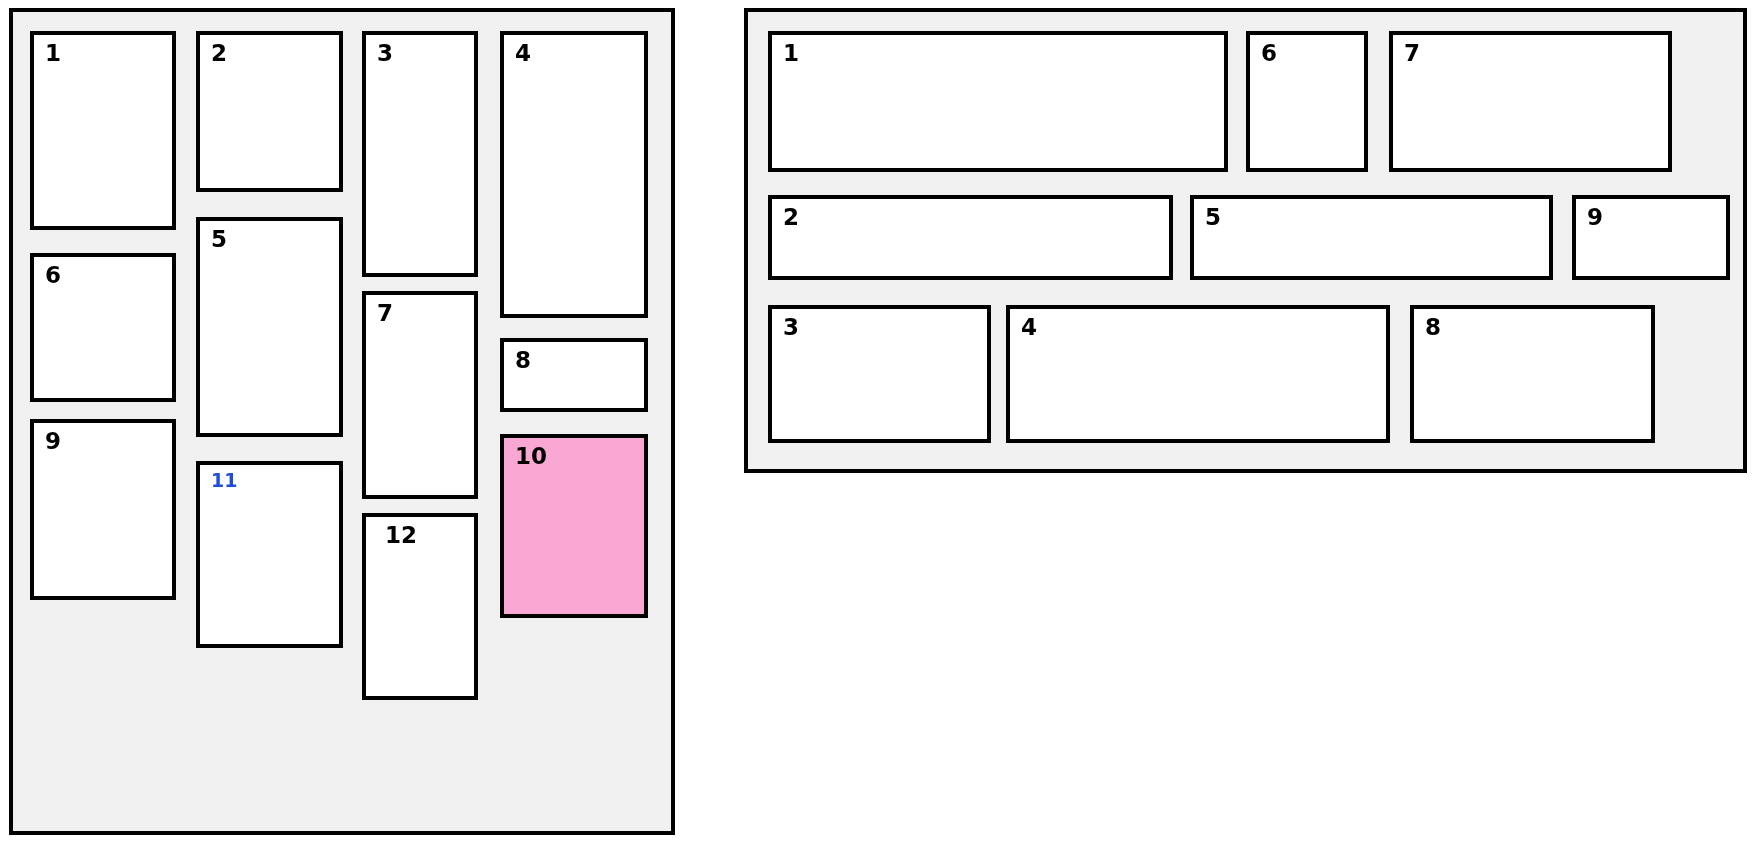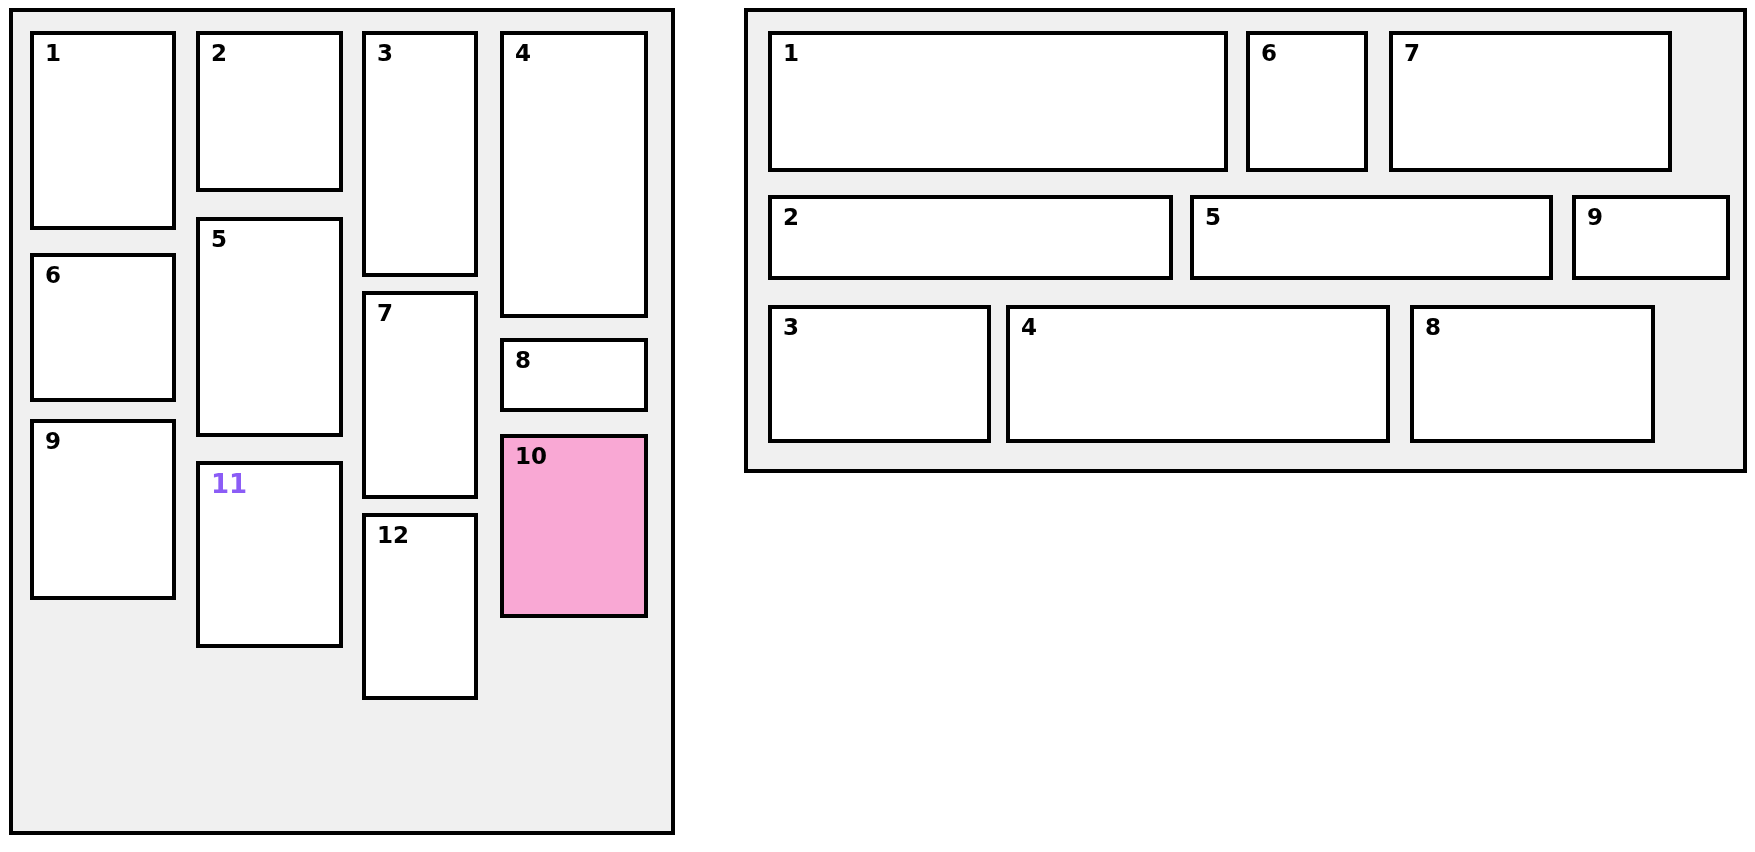--- a/index.html
+++ b/index.html
@@ -76,24 +76,24 @@
       <div class="box" style="left: 487px; top: 326px; width: 148px; height: 74px; background: rgb(255, 255, 255); border-width: 4px; border-color: rgb(0, 0, 0);">
         <span class="box-label" style="font-size: 23px; color: rgb(0, 0, 0);">8</span>
       </div>
       <div class="box" style="left: 17px; top: 407px; width: 146px; height: 181px; background: rgb(255, 255, 255); border-width: 4px; border-color: rgb(0, 0, 0);">
         <span class="box-label" style="font-size: 23px; color: rgb(0, 0, 0);">9</span>
       </div>
       <div class="box" style="left: 487px; top: 422px; width: 148px; height: 184px; background: #f9a8d4; border-width: 4px; border-color: rgb(0, 0, 0);">
         <span class="box-label" style="font-size: 23px; color: rgb(0, 0, 0);">10</span>
       </div>
       <div class="box" style="left: 183px; top: 449px; width: 147px; height: 187px; background: rgb(255, 255, 255); border-width: 4px; border-color: rgb(0, 0, 0);">
-        <span class="box-label" style="font-size: 26px; color: #8b5cf6;">11</span>
+        <span class="box-label" style="font-size: 19px; color: #1d4ed8;">11</span>
       </div>
       <div class="box" style="left: 349px; top: 501px; width: 116px; height: 187px; background: rgb(255, 255, 255); border-width: 4px; border-color: rgb(0, 0, 0);">
-        <span class="box-label" style="font-size: 23px; color: rgb(0, 0, 0);">12</span>
+        <span class="box-label" style="font-size: 23px; color: rgb(0, 0, 0); margin-left: 8px;">12</span>
       </div>
     </div>
     <div class="panel" style="left: 744px; top: 8px; width: 1003px; height: 465px; background: rgb(240, 240, 240); border-width: 4px; border-color: rgb(0, 0, 0);">
       <div class="box" style="left: 20px; top: 19px; width: 460px; height: 141px; background: rgb(255, 255, 255); border-width: 4px; border-color: rgb(0, 0, 0);">
         <span class="box-label" style="font-size: 23px; color: rgb(0, 0, 0);">1</span>
       </div>
       <div class="box" style="left: 498px; top: 19px; width: 122px; height: 141px; background: rgb(255, 255, 255); border-width: 4px; border-color: rgb(0, 0, 0);">
         <span class="box-label" style="font-size: 23px; color: rgb(0, 0, 0);">6</span>
       </div>
       <div class="box" style="left: 641px; top: 19px; width: 283px; height: 141px; background: rgb(255, 255, 255); border-width: 4px; border-color: rgb(0, 0, 0);">

